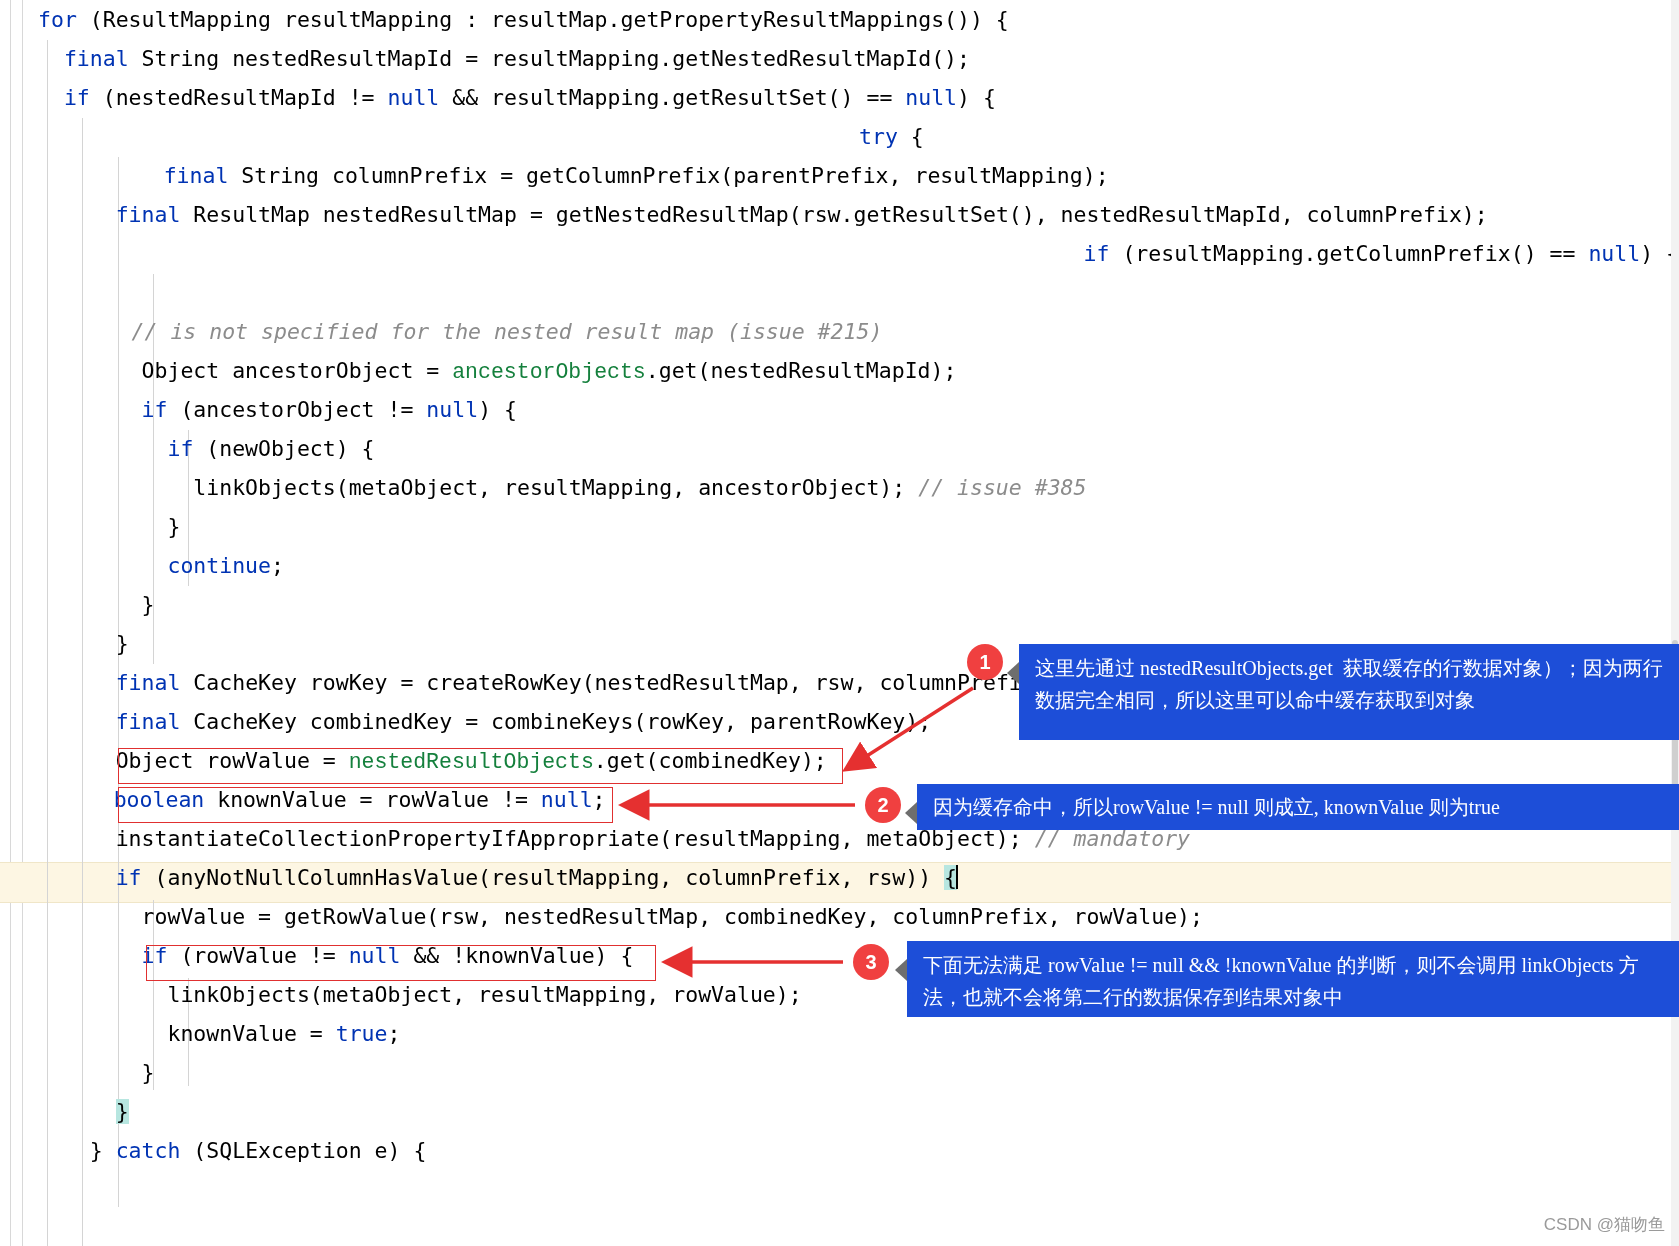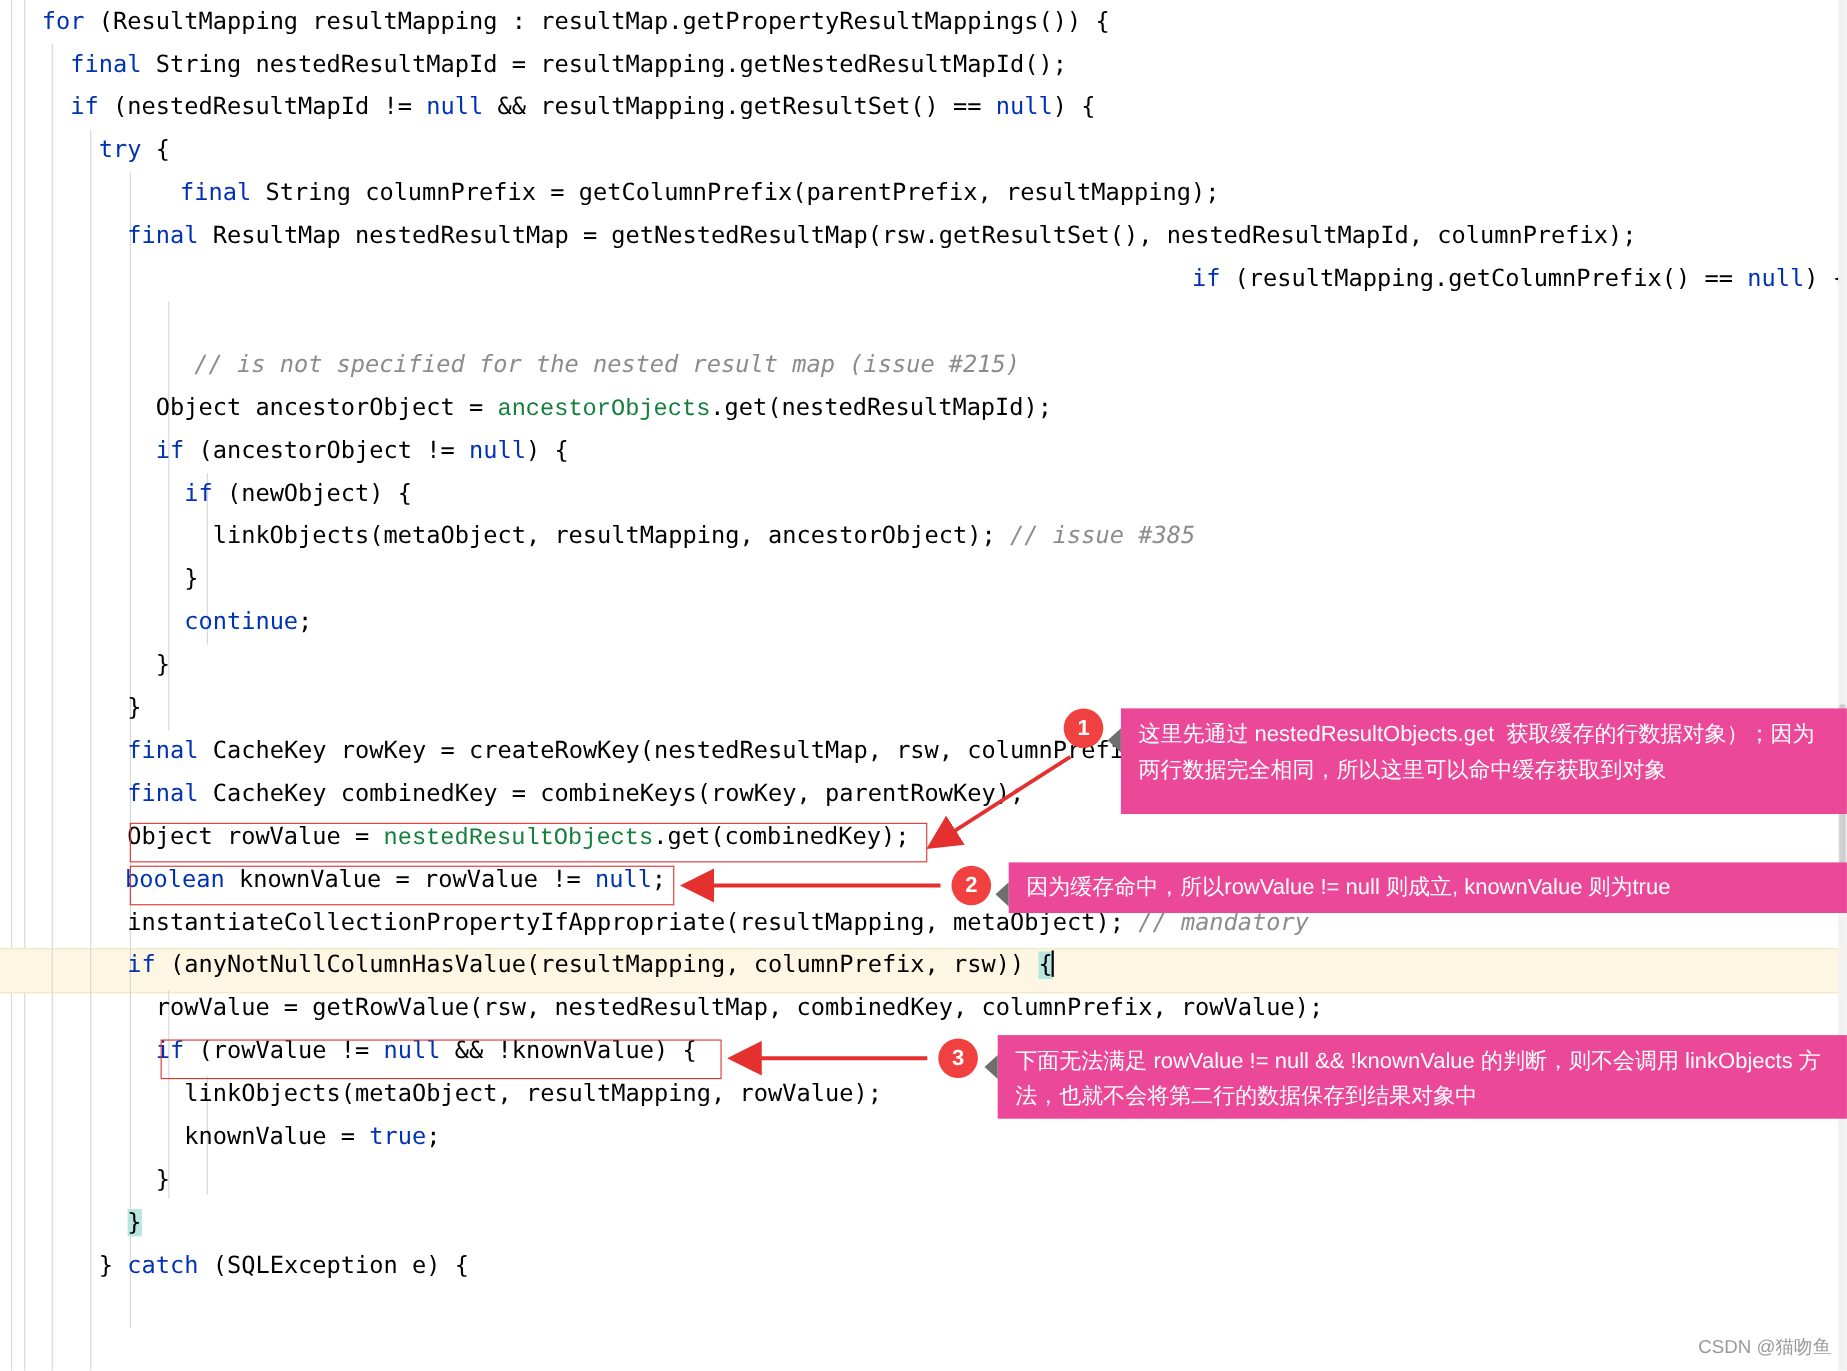--- a/index.html
+++ b/index.html
@@ -103,23 +103,23 @@
     font-weight: bold;
     display: flex;
     align-items: center;
     justify-content: center;
     z-index: 30;
   }
 
   
   .callout {
     position: absolute;
-    background: #ec4899;
+    background: #1d4ed8;
     color: #ffffff;
-    font-family: Liberation Sans, sans-serif;
+    font-family: Liberation Serif, serif;
     font-size: 20px;
     line-height: 32px;
     padding: 8px 14px 10px 16px;
     box-sizing: border-box;
     z-index: 25;
     white-space: pre-wrap;
   }
   .callout::before {
     content: "";
     position: absolute;
@@ -183,26 +183,26 @@
   <div class="indent-guide" style="left:118px; top:157px; height:1050px;"></div>
   <div class="indent-guide" style="left:153px; top:274px; height:390px;"></div>
   <div class="indent-guide" style="left:153px; top:900px; height:190px;"></div>
   <div class="indent-guide" style="left:188px; top:430px; height:156px;"></div>
   <div class="indent-guide" style="left:188px; top:978px; height:108px;"></div>
 
   <div id="code-lines">
       <div class="code-line" style="top: 0px; padding-left: 38px;"><span class="kw">for</span><span class="pln"> (ResultMapping resultMapping : resultMap.getPropertyResultMappings()) {</span></div>
       <div class="code-line" style="top: 39px; padding-left: 38px;"><span class="pln">  </span><span class="kw">final</span><span class="pln"> String nestedResultMapId = resultMapping.getNestedResultMapId();</span></div>
       <div class="code-line" style="top: 78px; padding-left: 38px;"><span class="pln">  </span><span class="kw">if</span><span class="pln"> (nestedResultMapId != </span><span class="kw">null</span><span class="pln"> &amp;&amp; resultMapping.getResultSet() == </span><span class="kw">null</span><span class="pln">) {</span></div>
-      <div class="code-line" style="top: 117px; padding-left: 38px;"><span class="pln">    </span><span class="kw">try</span><span class="pln"> {</span></div>
+      <div class="code-line" style="top: 117px; padding-left: 52px; text-align: center;"><span class="pln">    </span><span class="kw">try</span><span class="pln"> {</span></div>
       <div class="code-line" style="top: 156px; padding-left: 38px; margin-left: 48px;"><span class="pln">      </span><span class="kw">final</span><span class="pln"> String columnPrefix = getColumnPrefix(parentPrefix, resultMapping);</span></div>
       <div class="code-line" style="top: 195px; padding-left: 38px;"><span class="pln">      </span><span class="kw">final</span><span class="pln"> ResultMap nestedResultMap = getNestedResultMap(rsw.getResultSet(), nestedResultMapId, columnPrefix);</span></div>
       <div class="code-line" style="top: 234px; padding-left: 38px; text-align: right;"><span class="pln">      </span><span class="kw">if</span><span class="pln"> (resultMapping.getColumnPrefix() == </span><span class="kw">null</span><span class="pln">) {</span></div>
       <div class="code-line" style="top: 273px; padding-left: 38px;"><span class="pln">        </span></div>
-      <div class="code-line" style="top: 312px; padding-left: 28px; margin-left: 45px;"><span class="pln">        </span><span class="cmt">// is not specified for the nested result map (issue #215)</span></div>
+      <div class="code-line" style="top: 312px; padding-left: 28px;"><span class="pln">        </span><span class="cmt">// is not specified for the nested result map (issue #215)</span></div>
       <div class="code-line" style="top: 351px; padding-left: 38px;"><span class="pln">        Object ancestorObject = </span><span class="fld">ancestorObjects</span><span class="pln">.get(nestedResultMapId);</span></div>
       <div class="code-line" style="top: 390px; padding-left: 38px;"><span class="pln">        </span><span class="kw">if</span><span class="pln"> (ancestorObject != </span><span class="kw">null</span><span class="pln">) {</span></div>
       <div class="code-line" style="top: 429px; padding-left: 38px;"><span class="pln">          </span><span class="kw">if</span><span class="pln"> (newObject) {</span></div>
       <div class="code-line" style="top: 468px; padding-left: 38px;"><span class="pln">            linkObjects(metaObject, resultMapping, ancestorObject); </span><span class="cmt">// issue #385</span></div>
       <div class="code-line" style="top: 507px; padding-left: 38px;"><span class="pln">          }</span></div>
       <div class="code-line" style="top: 546px; padding-left: 38px;"><span class="pln">          </span><span class="kw">continue</span><span class="pln">;</span></div>
       <div class="code-line" style="top: 585px; padding-left: 38px;"><span class="pln">        }</span></div>
       <div class="code-line" style="top: 624px; padding-left: 38px;"><span class="pln">      }</span></div>
       <div class="code-line" style="top: 663px; padding-left: 38px;"><span class="pln">      </span><span class="kw">final</span><span class="pln"> CacheKey rowKey = createRowKey(nestedResultMap, rsw, columnPrefix);</span></div>
       <div class="code-line" style="top: 702px; padding-left: 38px;"><span class="pln">      </span><span class="kw">final</span><span class="pln"> CacheKey combinedKey = combineKeys(rowKey, parentRowKey);</span></div>

